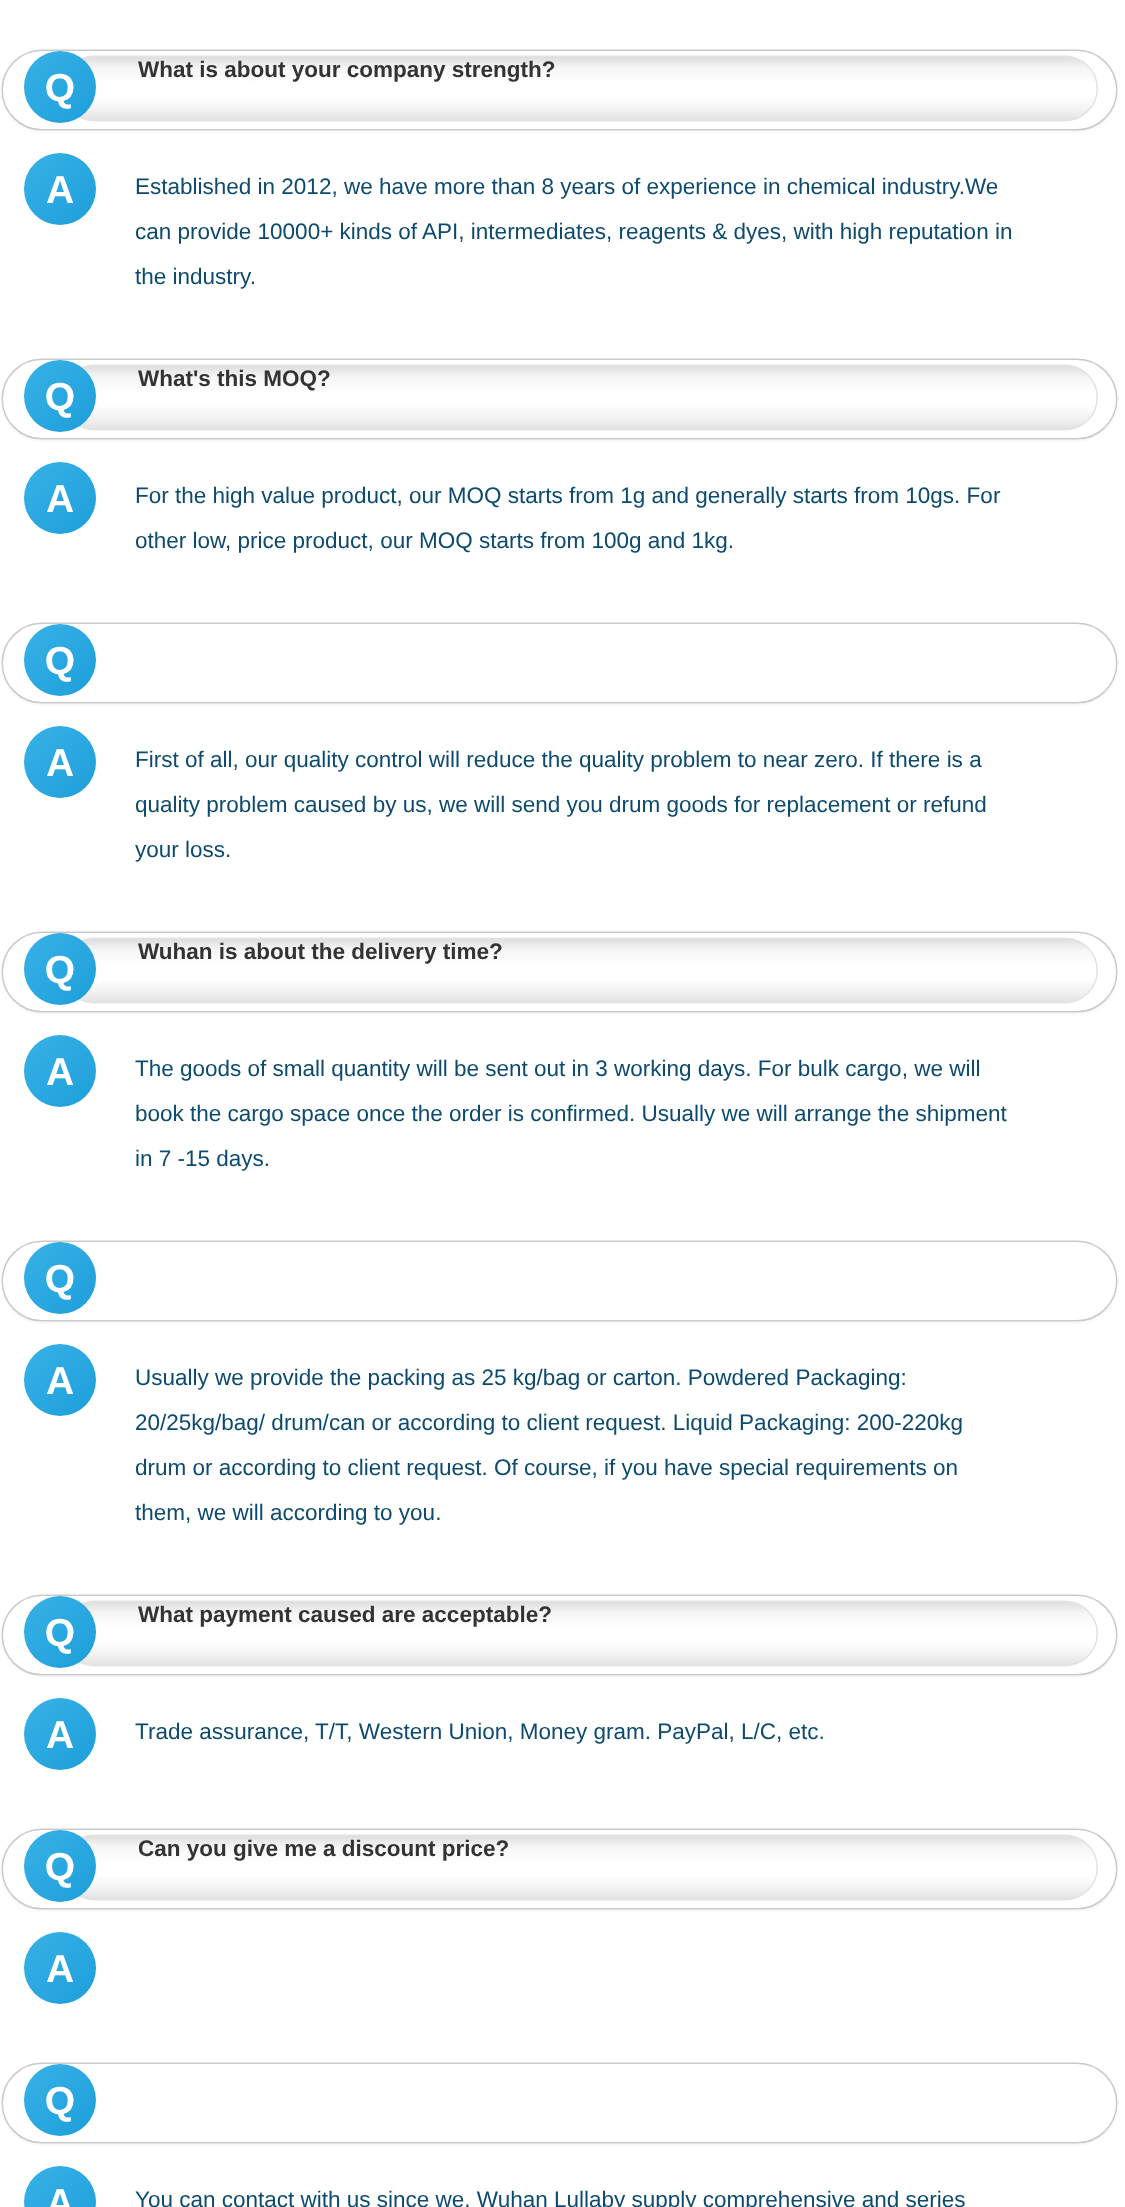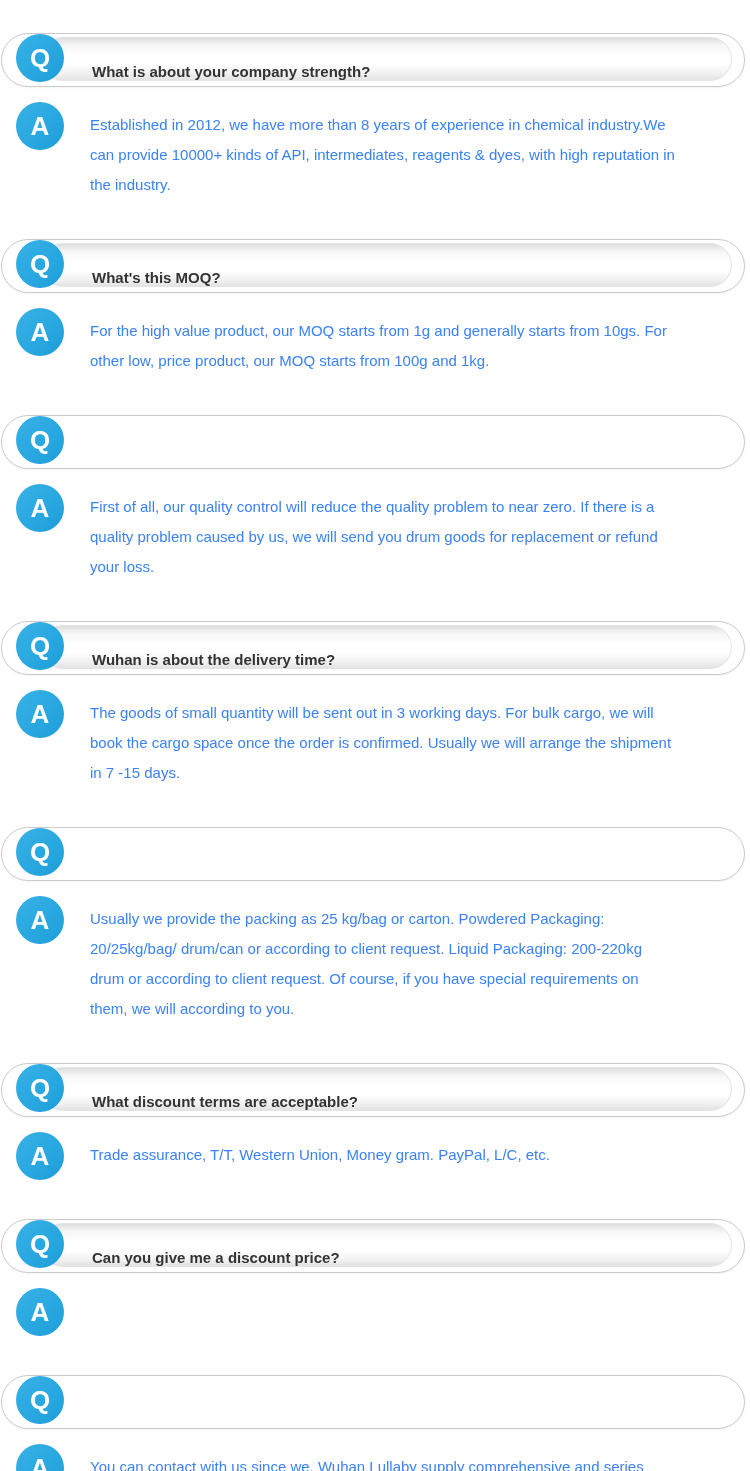--- a/index.html
+++ b/index.html
@@ -27,21 +27,21 @@
     box-shadow: 0 1px 2px rgba(0,0,0,0.05);
   }
   .q-bar {
     position: absolute;
     left: 40px; right: 13px; top: 4px; bottom: 6px;
     border: 1px solid #e3e3e3;
     border-radius: 22px;
     background: linear-gradient(180deg,
       #dedede 0%, #f6f6f6 18%, #ffffff 42%, #ffffff 62%, #f1f1f1 85%, #e3e3e3 100%);
     display: flex;
-    align-items: flex-end;
+    align-items: flex-start;
     padding-left: 50px;
   }
   .q-text {
     font-size: 15px;
     font-weight: bold;
     color: #333333;
   }
   .badge {
     position: absolute;
     left: 15px; top: 1px;
@@ -68,21 +68,21 @@
     position: static;
     flex: 0 0 48px;
   }
   .a-text {
     flex: 1;
     margin-left: 26px;
     margin-right: 30px;
     padding-top: 8px;
     font-size: 15px;
     line-height: 30px;
-    color: #3b82f6;
+    color: #0c4a6e;
     white-space: pre-line;
   }
 </style>
 </head>
 <body>
 
 <main class="faq-list">
 
   <section class="qa-item">
     <div class="q-row">
@@ -155,21 +155,21 @@
 20/25kg/bag/ drum/can or according to client request. Liquid Packaging: 200-220kg
 drum or according to client request. Of course, if you have special requirements on
 them, we will according to you.</p>
     </div>
   </section>
 
   <section class="qa-item">
     <div class="q-row">
       <div class="q-outline"></div>
       <div class="q-bar">
-        <span class="q-text">What discount terms are acceptable?</span>
+        <span class="q-text">What payment caused are acceptable?</span>
       </div>
       <span class="badge">Q</span>
     </div>
     <div class="a-row">
       <span class="badge">A</span>
       <p class="a-text">Trade assurance, T/T, Western Union, Money gram. PayPal, L/C, etc.</p>
     </div>
   </section>
 
   <section class="qa-item">

